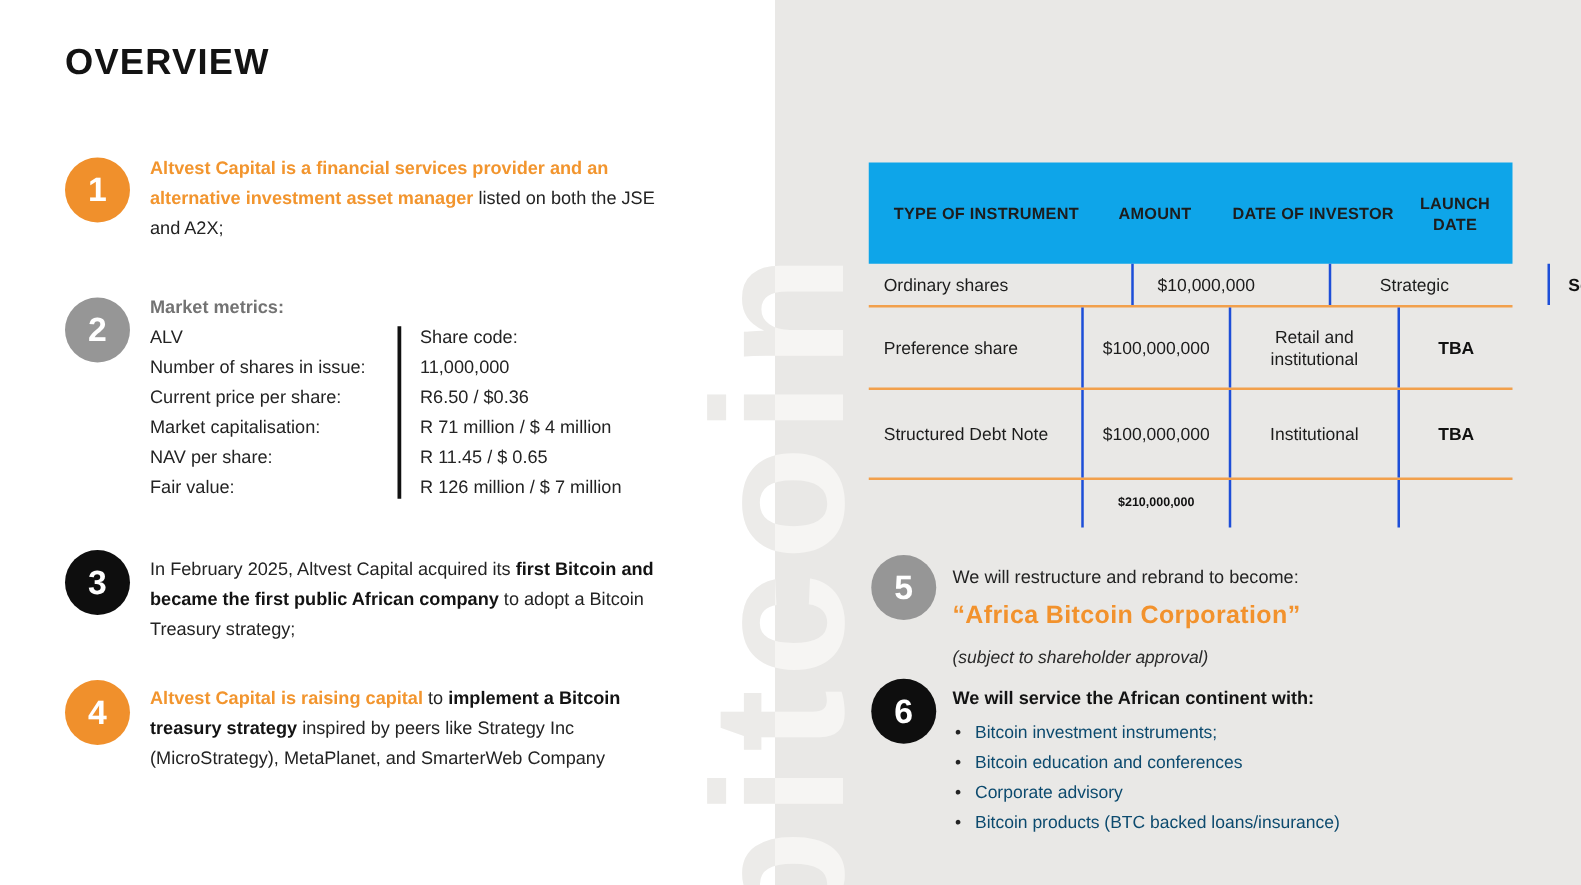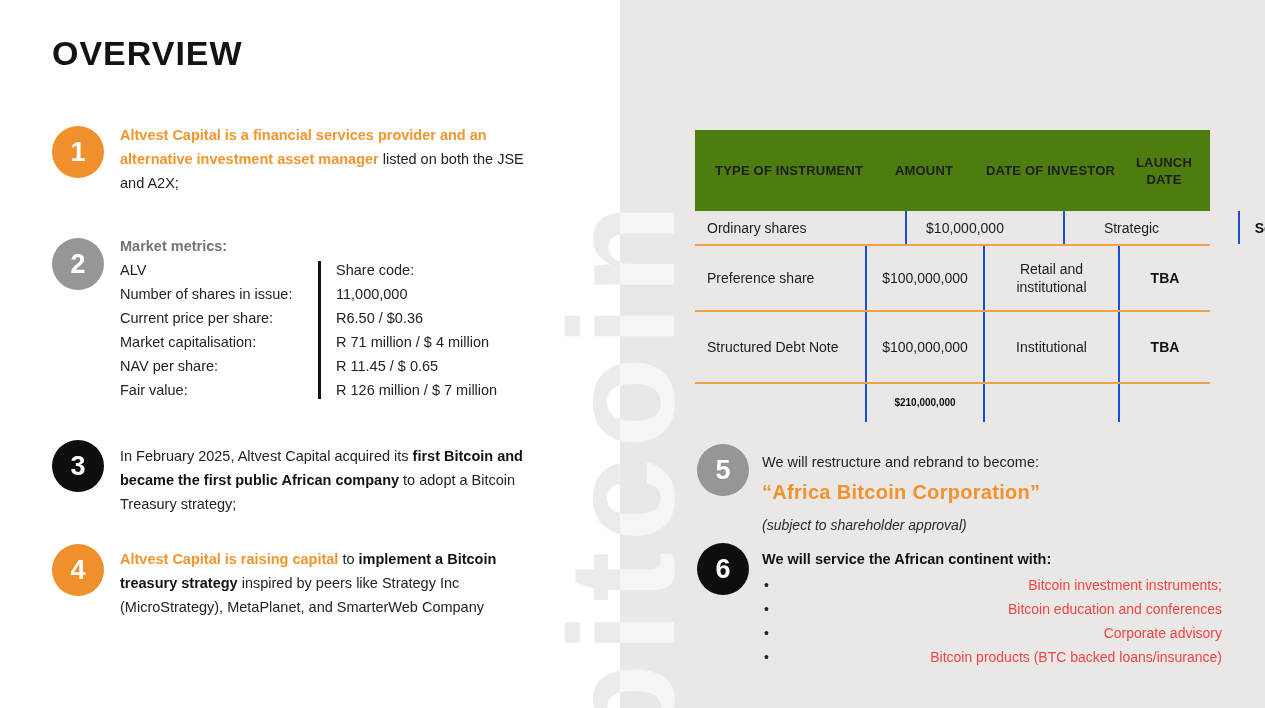--- a/index.html
+++ b/index.html
@@ -15,21 +15,21 @@
   
   .deco { position:absolute; left:540px; top:0; width:170px; height:708px; overflow:hidden; pointer-events:none; }
   .deco-layer { position:absolute; left:0; top:0; width:170px; height:708px; overflow:hidden; }
   .deco-layer.on-white { clip-path:inset(0 90px 0 0); color:#ecebe9; }
   .deco-layer.on-gray  { clip-path:inset(0 0 0 80px); color:#f6f5f3; }
   .deco-text {
     position:absolute; left:2px; top:755px; transform:rotate(-90deg); transform-origin:0 0;
     font-size:150px; font-weight:700; letter-spacing:10px; white-space:nowrap; width:1200px; line-height:160px;
   }
 
-  .title { position:absolute; left:52px; top:34px; font-size:34px; font-weight:800; letter-spacing:1px; color:#131313; }
+  .title { position:absolute; left:52px; top:34px; font-size:29px; font-weight:800; letter-spacing:1px; color:#131313; }
 
   .num {
     position:absolute; width:52px; height:52px; border-radius:50%;
     display:flex; align-items:center; justify-content:center;
     color:#ffffff; font-size:27px; font-weight:700;
   }
   .num.orange { background:#f0902c; }
   .num.gray   { background:#969696; }
   .num.black  { background:#0e0e0e; }
 
@@ -39,41 +39,41 @@
 
   
   .metrics-heading { color:#737373; font-weight:700; }
   .metrics { position:relative; }
   .metric-row { display:grid; grid-template-columns:216px 1fr; height:24px; align-items:center; }
   .metrics-divider { position:absolute; left:198px; top:3px; width:3px; height:138px; background:#111111; }
 
   
   .itable { position:absolute; left:695px; top:130px; width:515px; font-size:14px; }
   .tgrid { display:grid; grid-template-columns:170px 118px 135px 92px; }
-  .thead { background:#4d7c0f; height:81px; font-weight:700; font-size:13px; color:#1d1d1d; letter-spacing:0.2px; }
+  .thead { background:#0ea5e9; height:81px; font-weight:700; font-size:13px; color:#1d1d1d; letter-spacing:0.2px; }
   .th { display:flex; align-items:center; justify-content:center; text-align:center; line-height:17px; }
   .th.first { justify-content:flex-start; text-align:left; padding-left:20px; }
   .trow { border-bottom:2px solid #f2a04c; }
   .td { display:flex; align-items:center; justify-content:center; text-align:center; line-height:18px; padding:2px 6px; }
   .td.first { justify-content:flex-start; text-align:left; padding-left:12px; }
   .td.vline { border-left:2px solid #1d4ed8; }
   .r1 { height:35px;gap:40px; } .r2 { height:66px; } .r3 { height:72px; }
   .trow-total { height:38px; }
   .td.launch, .td.total-amt { font-weight:700; color:#111111; }
   .td.total-amt { font-size:10px;text-align:right; }
 
   
   .p5-line1 { font-size:14.5px; }
   .p5-brand { margin-top:6px; font-size:20px; font-weight:800; color:#f2922d; letter-spacing:0.3px; }
   .p5-note  { margin-top:9px; font-size:14px; font-style:italic; color:#2a2a2a; }
 
   
   .p6-heading { font-weight:700; color:#131313; }
   .bullets { list-style:none; margin-top:2px; }
-  .bullets li { position:relative; padding-left:18px; line-height:24px; font-size:14px; color:#ef4444;text-align:right; }
+  .bullets li { position:relative; padding-left:18px; line-height:24px; font-size:14px; color:#0c4a6e; }
   .bullets li::before { content:"•"; position:absolute; left:2px; color:#232323; }
 </style>
 </head>
 <body>
 
 <div class="panel"></div>
 
 <div class="deco">
   <div class="deco-layer on-white">
     <div class="deco-text">bitcoin</div>

